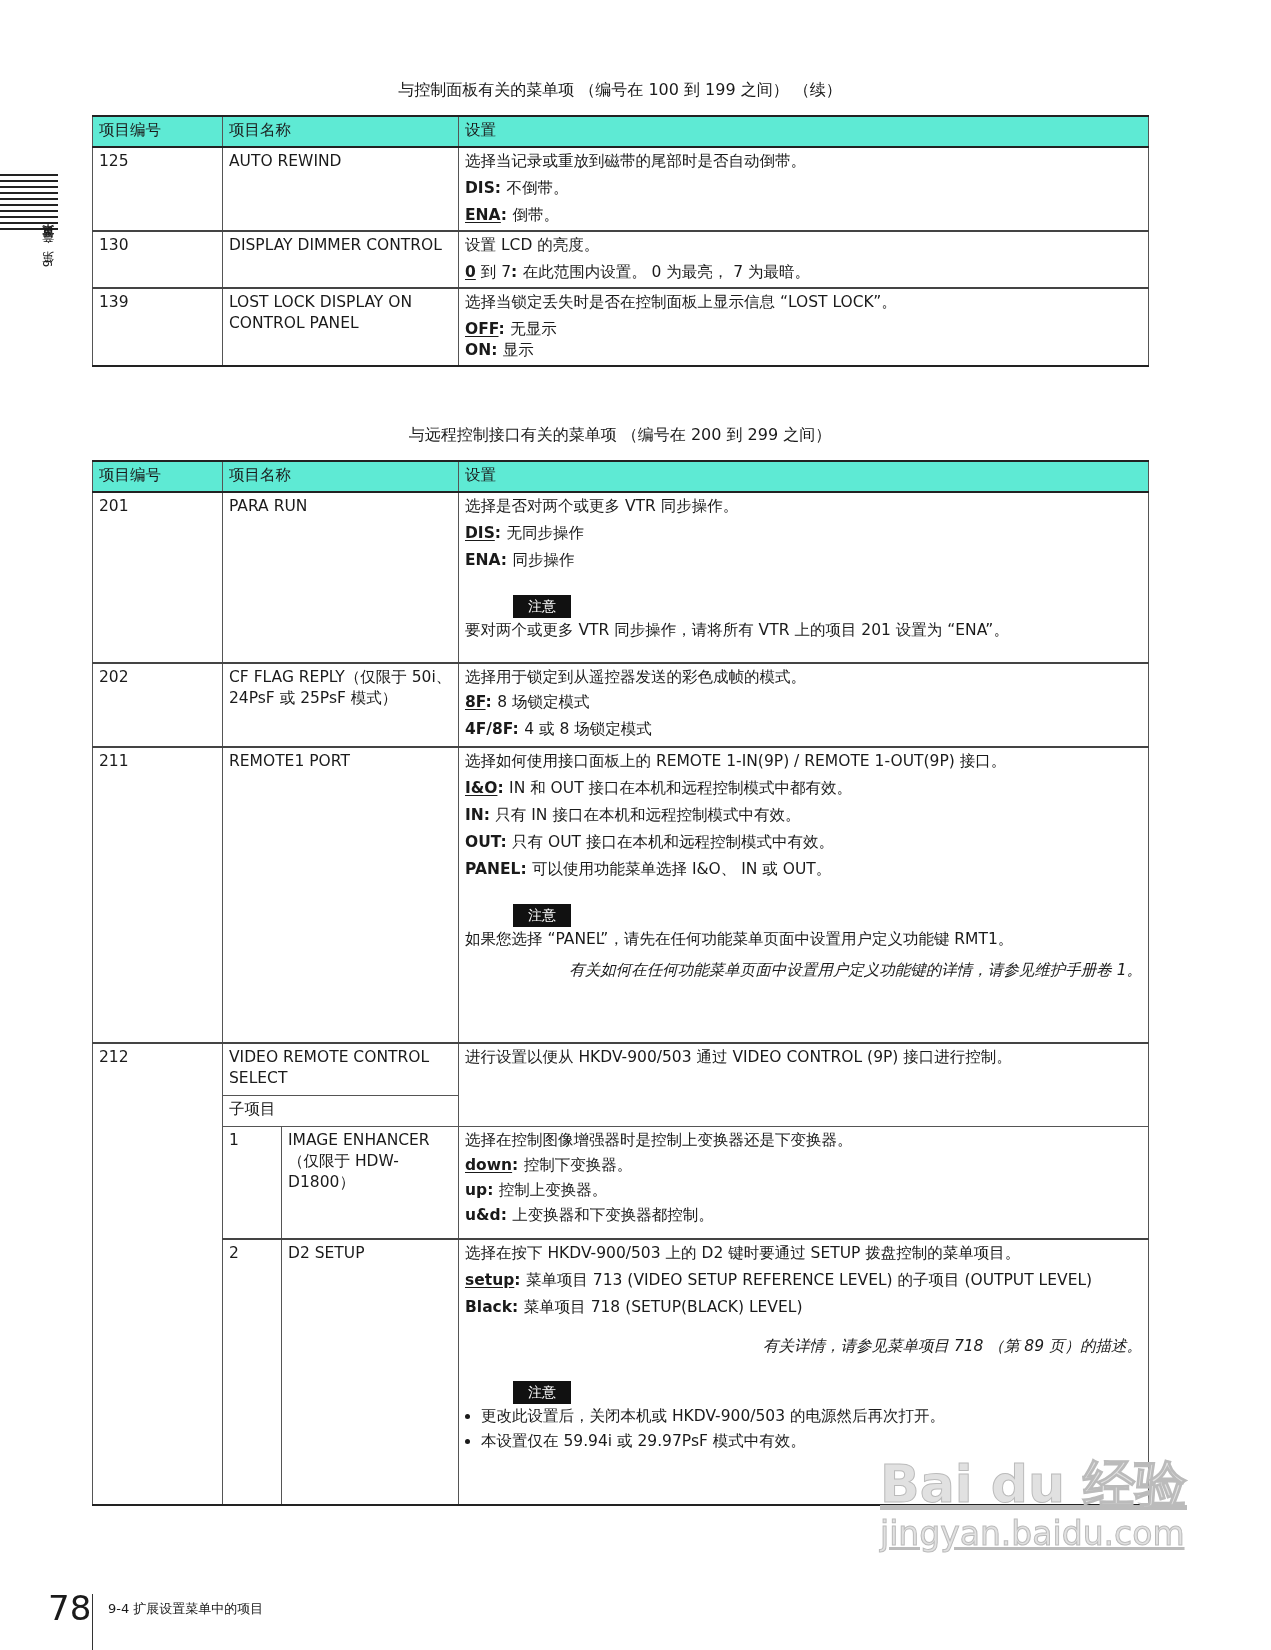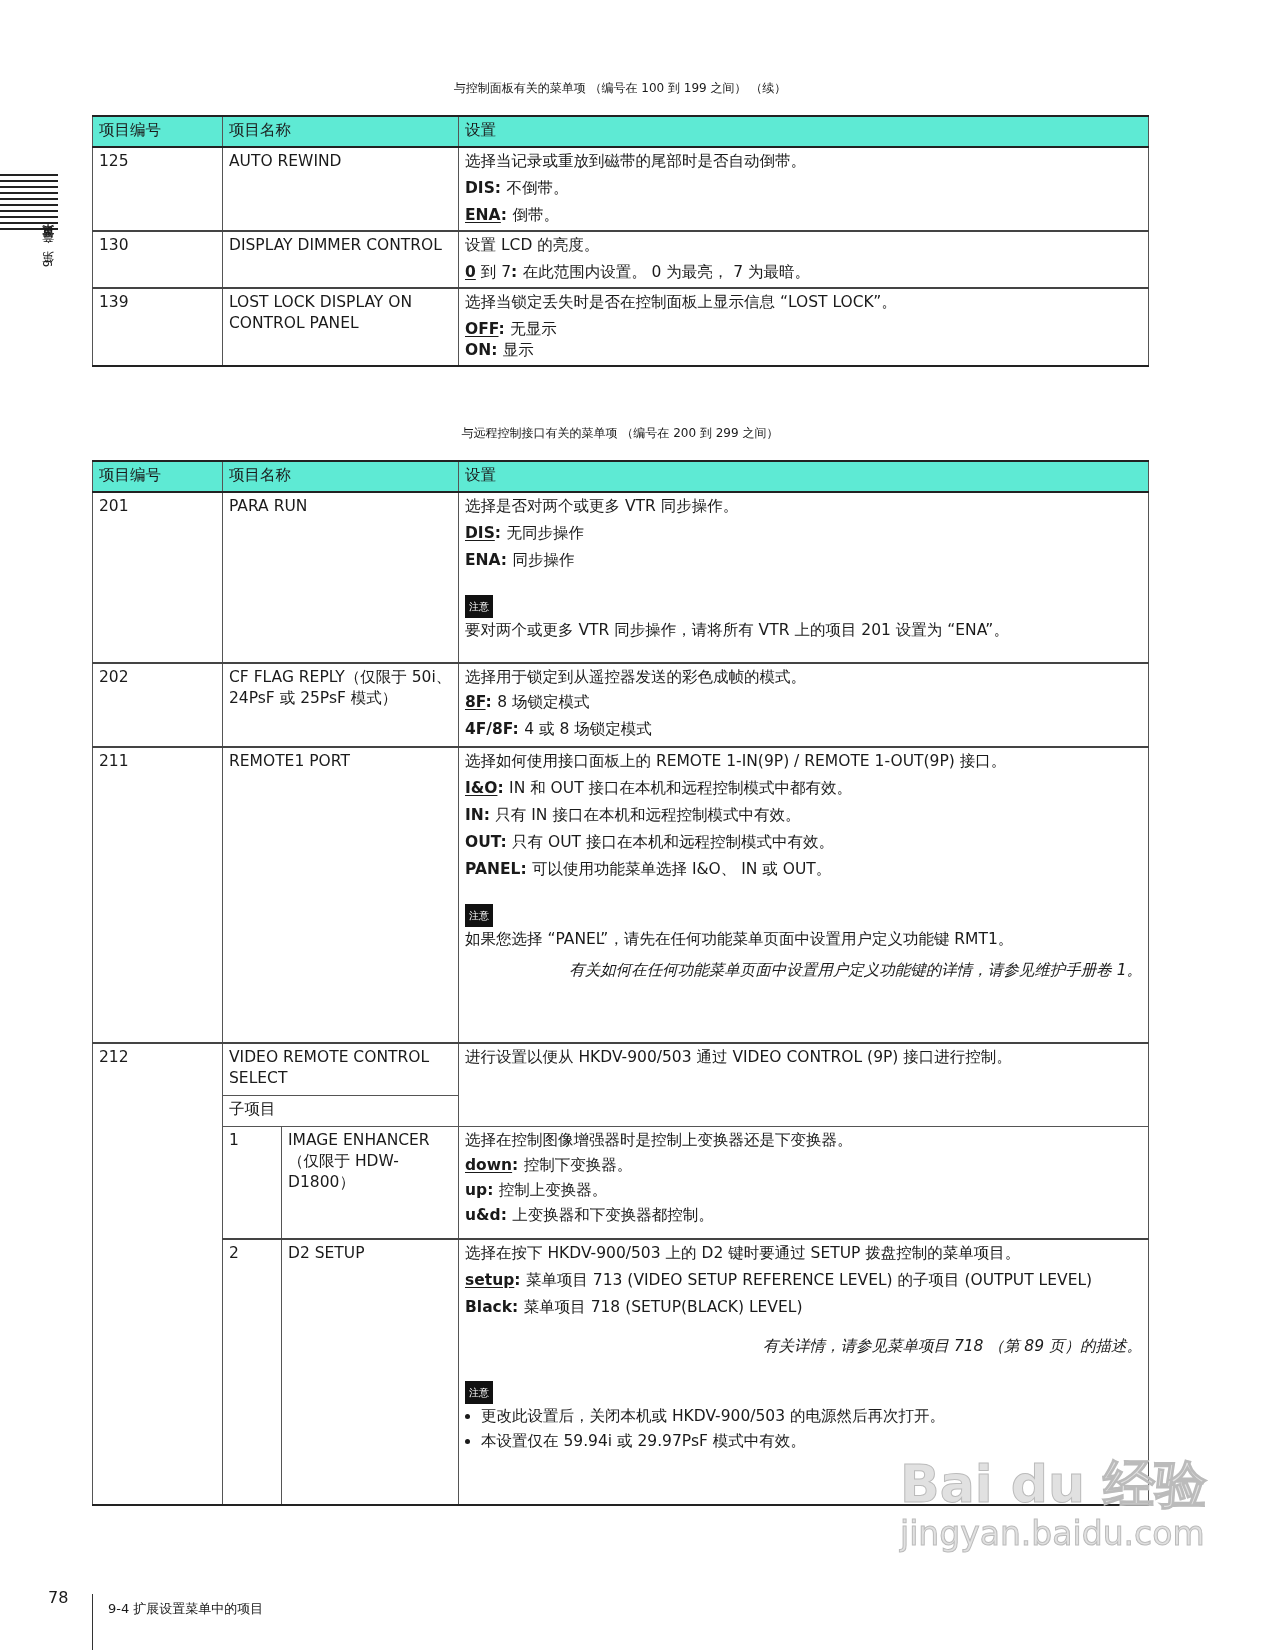--- a/index.html
+++ b/index.html
@@ -8,48 +8,48 @@
     font-family: "DejaVu Sans", "Liberation Sans", sans-serif;
     color: #1a1a1a; font-size: 16px;
   }
   .side-tab { position: absolute; left: 0; top: 174px; width: 60px; }
   .side-lines { width: 58px; height: 56px;
     background: repeating-linear-gradient(to bottom, #222 0px, #222 2px, transparent 2px, transparent 6px); }
   .side-label { position: absolute; left: 40px; top: 70px; writing-mode: vertical-rl;
     font-size: 12px; letter-spacing: 1px; transform: rotate(180deg); white-space: nowrap; }
 
   .section-title { position: absolute; left: 92px; width: 1056px; text-align: center;
-    font-size: 12px; }
+    font-size: 16px; }
   table.menu { position: absolute; left: 92px; width: 1057px; border-collapse: collapse;
     table-layout: fixed; border-top: 2px solid #222; border-bottom: 2px solid #222; }
   table.menu td, table.menu th {
     border: 1px solid #555; vertical-align: top; padding: 3px 6px 4px 6px;
     font-size: 15.5px; line-height: 21px; text-align: left; font-weight: normal;
   }
   table.menu td:first-child, table.menu th:first-child { border-left: 1px solid #555; }
   table.menu th { background: #5eead4; border-bottom: 2px solid #222; height: 22px; }
   table.menu tr.row > td { border-top: 2px solid #444; }
   .line { display: block; margin-bottom: 6px; }
   .line.tight { margin-bottom: 0; }
   .k { font-weight: bold; }
   .u { text-decoration: underline; text-underline-offset: 2px; }
   .ital { font-style: italic; text-align: right; }
-  .note-tag { display: inline-block; background: #111; color: #fff; padding: 1px 4px;
-    margin-top: 18px; margin-bottom: 2px; font-size: 10px; }
+  .note-tag { display: inline-block; background: #111; color: #fff; padding: 1px 15px;
+    margin-top: 18px; margin-bottom: 2px; font-size: 14px; margin-left: 48px; }
   .hang { padding-left: 34px; text-indent: -34px; }
   ul.bullets { margin: 0; padding: 0 0 0 16px; list-style: disc; }
   ul.bullets li { margin-bottom: 4px; }
 
   .footer { position: absolute; left: 48px; top: 1588px; height: 62px; }
-  .page-num { position: absolute; left: 0; top: 0; font-size: 16px; }
+  .page-num { position: absolute; left: 0; top: 0; font-size: 34px; }
   .footer-rule { position: absolute; left: 44px; top: 6px; width: 1px; height: 56px; background: #333; }
   .footer-text { position: absolute; left: 60px; top: 12px; font-size: 13px; white-space: nowrap; }
 
-  .watermark { position: absolute; left: 900px; top: 1450px; color: rgba(200,200,200,0.55);
-    font-size: 52px; font-weight: bold; -webkit-text-stroke: 1px #bbb; pointer-events: none; }
+  .watermark { position: absolute; left: 880px; top: 1450px; color: rgba(200,200,200,0.55);
+    font-size: 52px; font-weight: bold; -webkit-text-stroke: 1px #bbb; pointer-events: none; text-decoration: underline; }
   .watermark .wm-url { display: block; font-size: 33px; font-weight: normal; margin-top: -6px; }
 </style>
 </head>
 <body>
 
 <div class="side-tab">
   <div class="side-lines"></div>
   <div class="side-label">第 9 章 设置菜单</div>
 </div>
 

